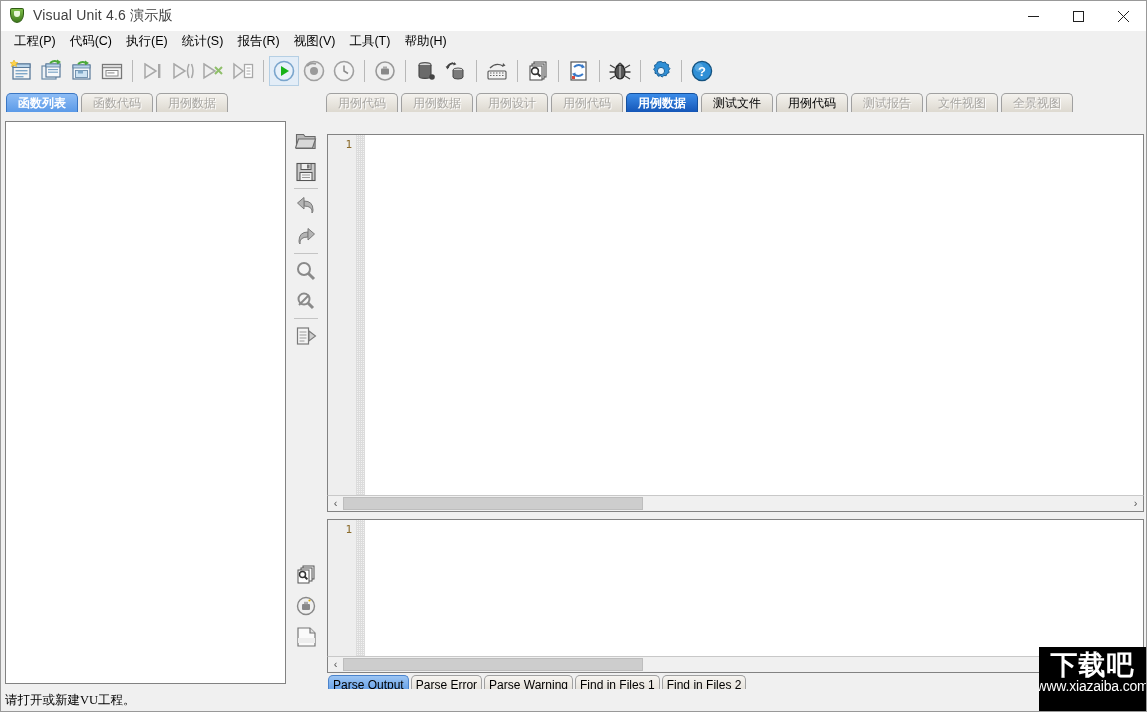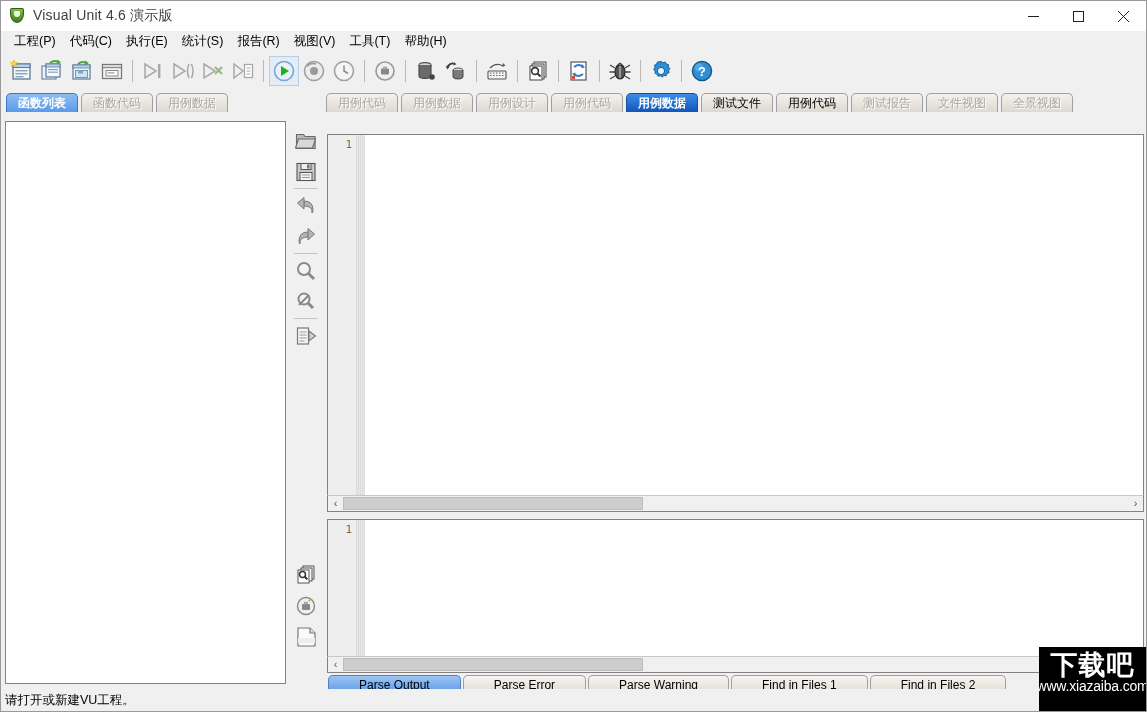--- a/index.html
+++ b/index.html
@@ -105,21 +105,21 @@
   }
   .tab.active-light {
     background: linear-gradient(#8ebdf5, #5b9ae8);
     color: #fff; border-color: #3b77c4; font-weight: bold; text-shadow: none;
   }
 
   #left-tabs { left: 5px; top: 91px; align-items: center; }
   #right-tabs { left: 325px; top: 91px; }
   #bottom-tabs { left: 327px; top: 673px; height: 19px; }
   #bottom-tabs .tab {
-    height: 18px; line-height: 18px; padding: 0 30px; margin-right: 2px;
+    height: 18px; line-height: 18px; padding: 0 4px; margin-right: 2px;
     background: linear-gradient(#f6f4f0, #e2ded6);
     color: #000; text-shadow: none; font-size: 12px;
   }
   #bottom-tabs .tab.active {
     background: linear-gradient(#9cc5f3, #5c9ae6);
     color: #000; font-weight: normal; border-color: #4a83cc;
   }
 
   
   #left-panel {
@@ -183,21 +183,21 @@
     position: absolute; top: 1px; height: 13px; background: #cdcdcd; border: 1px solid #bdbdbd;
     box-sizing: border-box;
   }
 
   
   #statusbar {
     position: absolute; left: 0; bottom: 0; width: 1145px; height: 22px;
     background: #f0f0f0; display: flex; align-items: center; padding-left: 4px;
     box-sizing: border-box;
   }
-  #status-text { font-size: 12.5px; color: #000; }
+  #status-text { font-size: 12.5px; color: #000; font-family: Liberation Serif, serif; }
 
   
   #watermark {
     position: absolute; right: 0; bottom: 0; width: 107px; height: 64px;
     background: #000; overflow: hidden;
     display: flex; flex-direction: column; align-items: center; justify-content: flex-start; text-align: right;
   }
   #wm-cn {
     color: #fff; font-weight: bold; font-size: 27px; line-height: 30px;
     letter-spacing: 1px; margin-top: 3px;

